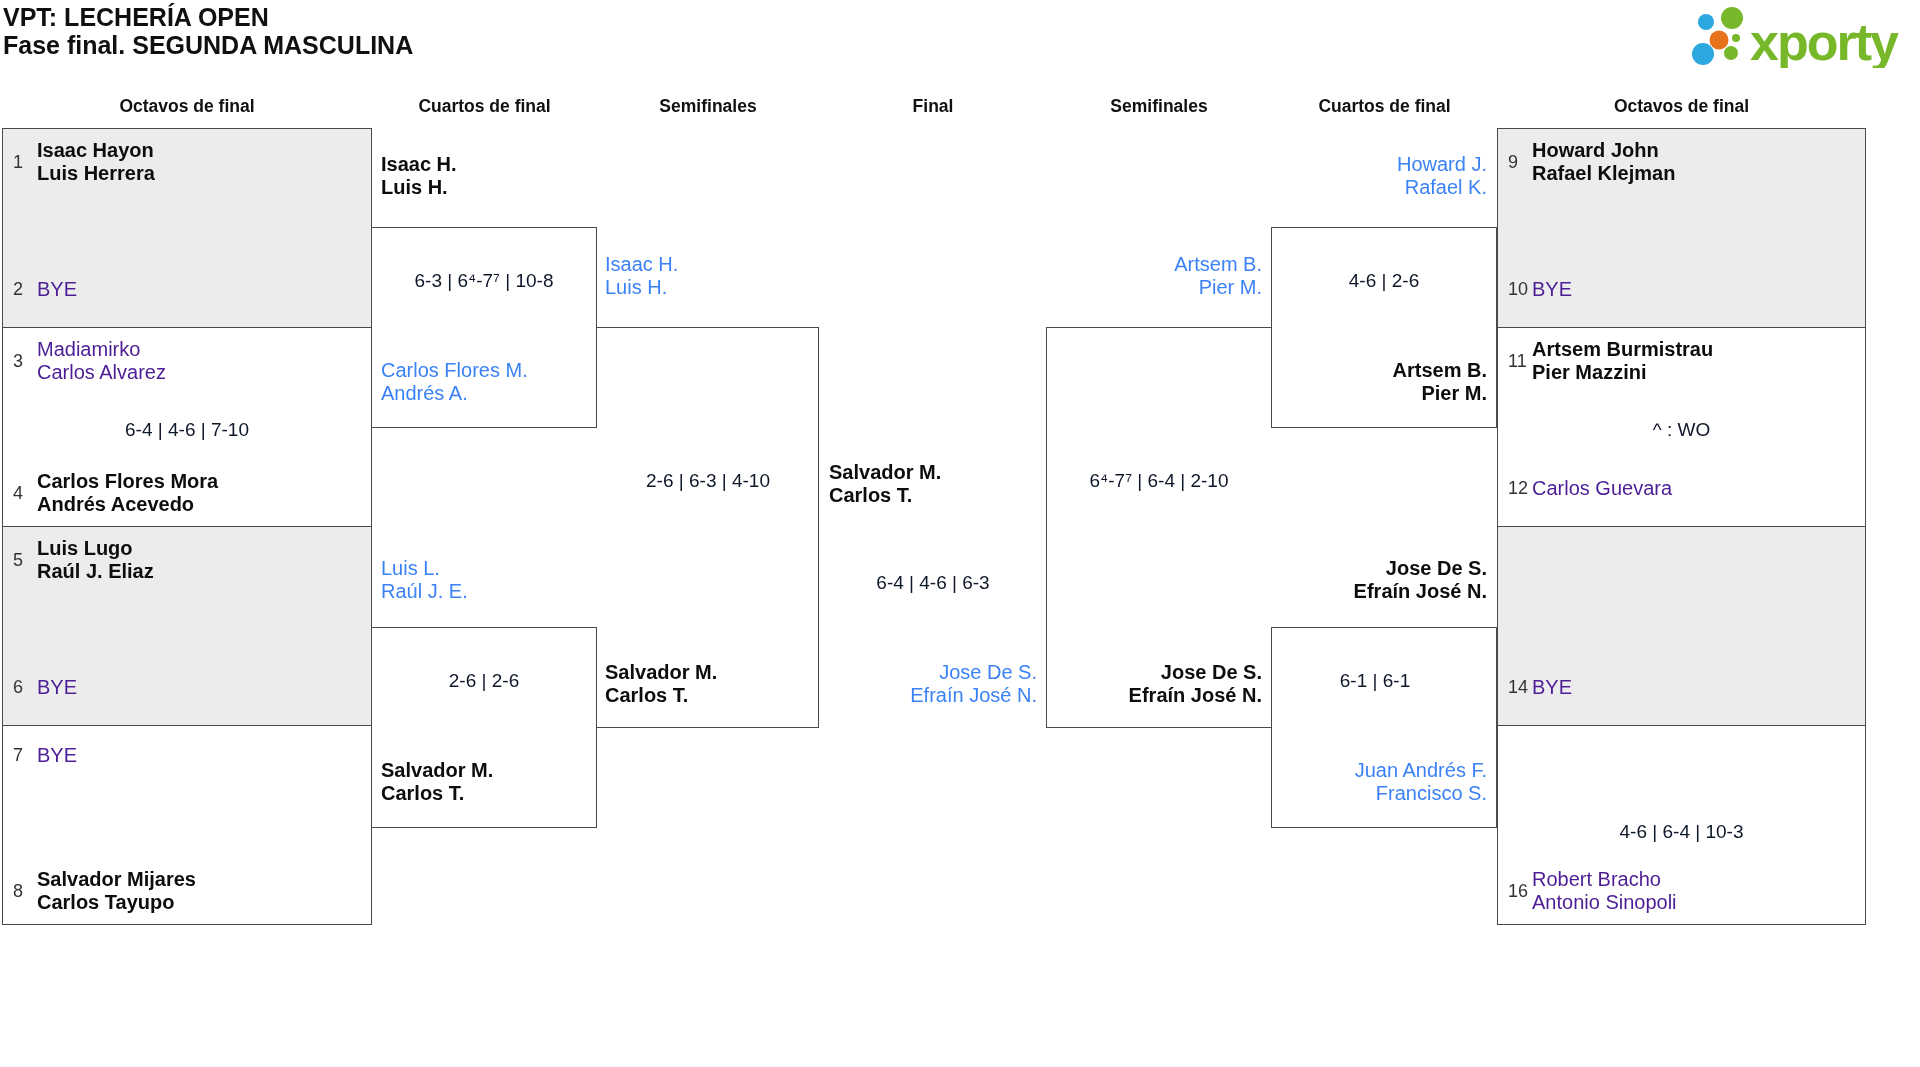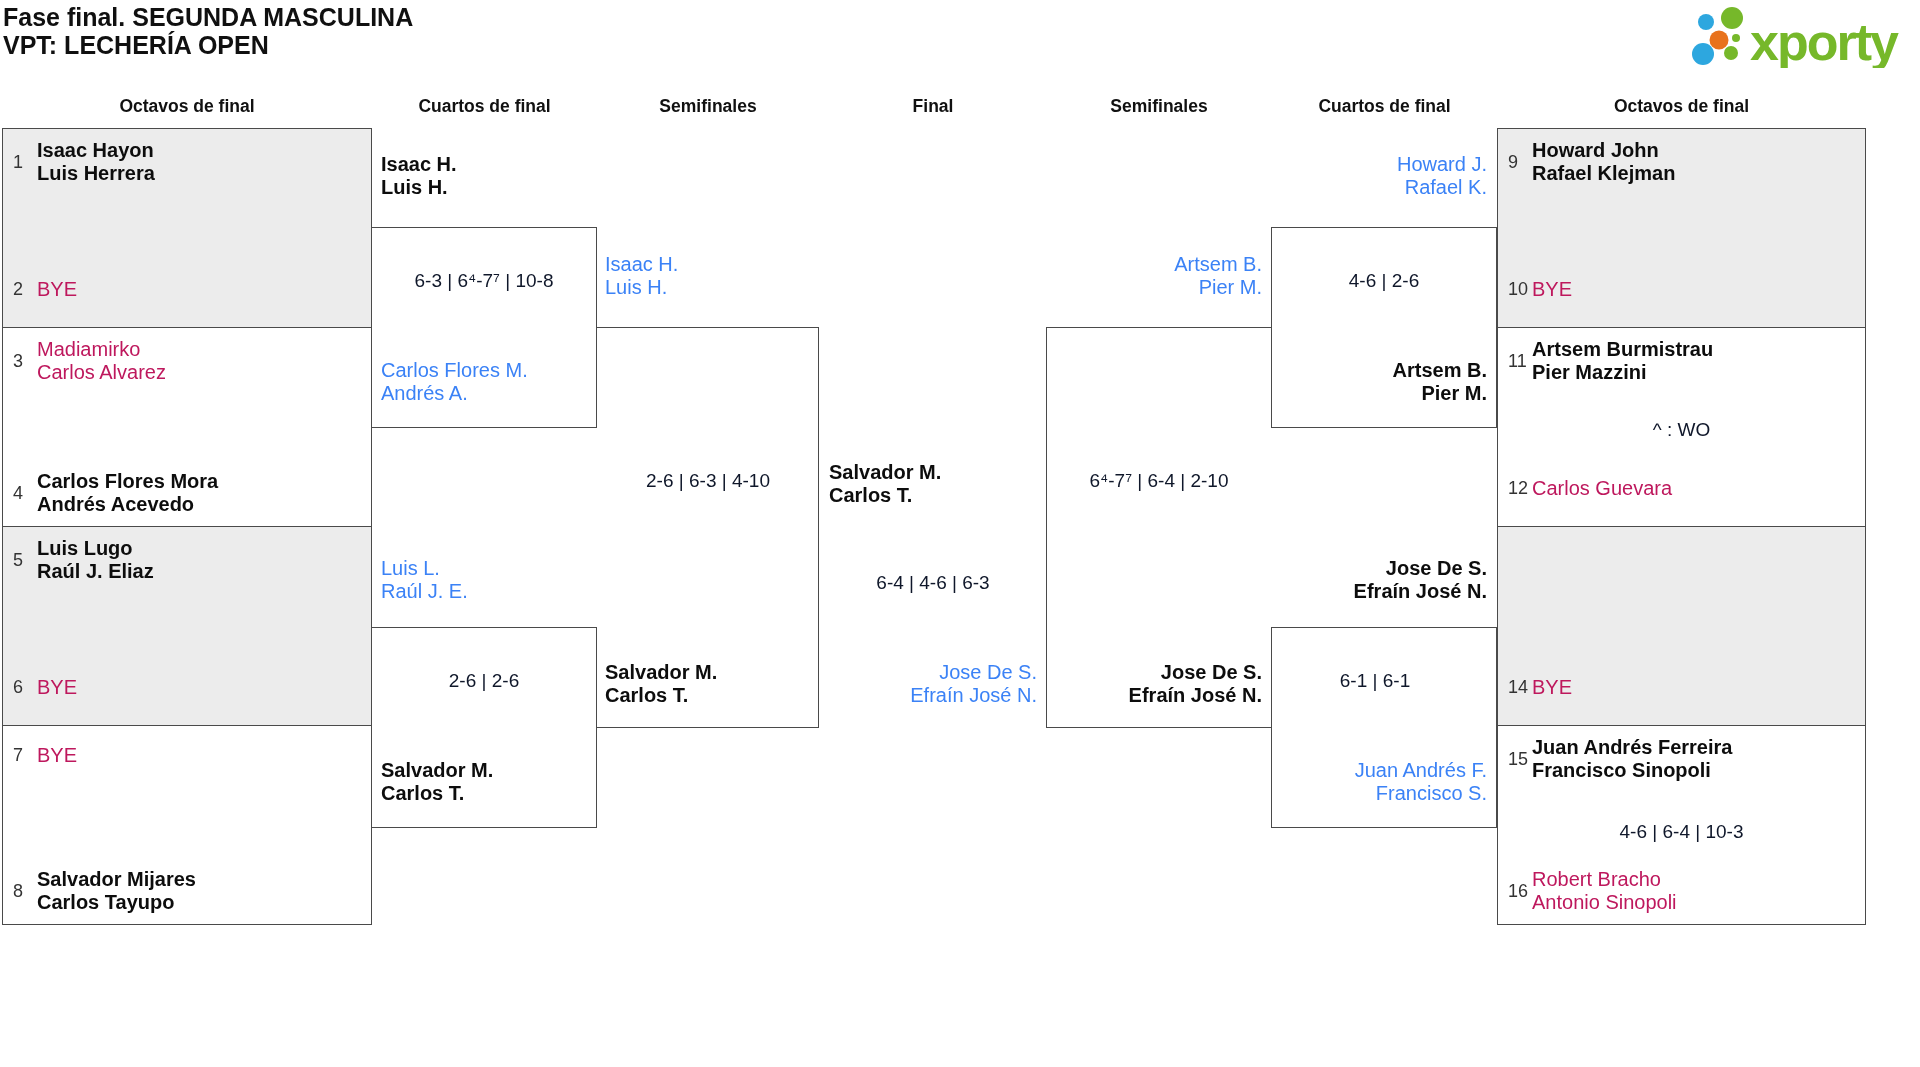--- a/index.html
+++ b/index.html
@@ -7,36 +7,36 @@
          font-family:"Liberation Sans","DejaVu Sans",sans-serif;color:#222;}
   .title{position:absolute;left:3px;top:3px;font-size:25px;line-height:28px;font-weight:bold;color:#101010;}
   .colhead{position:absolute;top:96px;font-size:17.5px;font-weight:bold;text-align:center;color:#111;}
   .box{position:absolute;border:1px solid #4a4a4a;box-sizing:border-box;background:#fff;}
   .box.gray{background:#ececec;}
   .sfshape{position:absolute;box-sizing:border-box;border:0 solid #4a4a4a;}
   .sfL{border-top-width:1px;border-right-width:1px;border-bottom-width:1px;}
   .sfR{border-top-width:1px;border-left-width:1px;border-bottom-width:1px;}
   .entry{position:absolute;left:0;right:0;display:flex;align-items:center;padding:0 8px 0 10px;}
   .entry .seed{flex:none;min-width:24px;font-size:18px;color:#333;}
-  .names{font-size:20px;line-height:23px;color:#be185d;}
+  .names{font-size:20px;line-height:23px;color:#4c1d95;}
   .bold .names,.lbl.bold{font-weight:bold;color:#0d0d0d;}
   .e-top{top:10px;} .e-top1{top:18px;} .e-bot2{bottom:10px;} .e-bot1{bottom:26px;}
   .score{position:absolute;font-size:19px;color:#0f172a;text-align:center;line-height:24px;height:24px;}
   .lbl{position:absolute;font-size:20px;line-height:23px;color:#3b82f6;}
   .lbl.r{text-align:right;}
   .logo{position:absolute;left:1688px;top:4px;width:225px;height:64px;}
 </style>
 </head>
 <body>
 
 <div class="stage">
 
   <div class="title">
+    <div>VPT: LECHERÍA OPEN</div>
     <div>Fase final. SEGUNDA MASCULINA</div>
-    <div>VPT: LECHERÍA OPEN</div>
   </div>
 
   <svg class="logo" viewBox="0 0 225 64">
     <circle cx="18" cy="18" r="8" fill="#2da7df"></circle>
     <circle cx="44" cy="14" r="11" fill="#76b82a"></circle>
     <circle cx="31" cy="36" r="9.5" fill="#e8721c"></circle>
     <circle cx="48" cy="34" r="4" fill="#76b82a"></circle>
     <circle cx="15" cy="50" r="11" fill="#2da7df"></circle>
     <circle cx="43" cy="49" r="7" fill="#76b82a"></circle>
     <text x="62" y="56" font-size="52" font-weight="bold" letter-spacing="-2" fill="#76b82a" font-family="Liberation Sans, DejaVu Sans, sans-serif">xporty</text>
@@ -75,20 +75,21 @@
         </span>
     </div>
     <div class="entry e-bot2 bold">
       <span class="seed">4</span>
       <span class="names">
           <div>Carlos Flores Mora</div>
           <div>Andrés Acevedo</div>
         </span>
     </div>
   </div>
+  <div class="score" style="left:2px;width:370px;top:418px;">6-4 | 4-6 | 7-10</div>
 
   <div class="box gray" style="left:2px;top:526px;width:370px;height:200px;">
     <div class="entry e-top bold">
       <span class="seed">5</span>
       <span class="names">
           <div>Luis Lugo</div>
           <div>Raúl J. Eliaz</div>
         </span>
     </div>
     <div class="entry e-bot1">
@@ -151,27 +152,20 @@
   <div class="box gray" style="left:1497px;top:526px;width:369px;height:200px;">
     <div class="entry e-bot1">
       <span class="seed">14</span>
       <span class="names">
           <div>BYE</div>
         </span>
     </div>
   </div>
 
   <div class="box" style="left:1497px;top:725px;width:369px;height:200px;">
-    <div class="entry e-top bold">
-      <span class="seed">15</span>
-      <span class="names">
-          <div>Juan Andrés Ferreira</div>
-          <div>Francisco Sinopoli</div>
-        </span>
-    </div>
     <div class="entry e-bot2">
       <span class="seed">16</span>
       <span class="names">
           <div>Robert Bracho</div>
           <div>Antonio Sinopoli</div>
         </span>
     </div>
   </div>
   <div class="score" style="left:1497px;width:369px;top:820px;">4-6 | 6-4 | 10-3</div>
 

